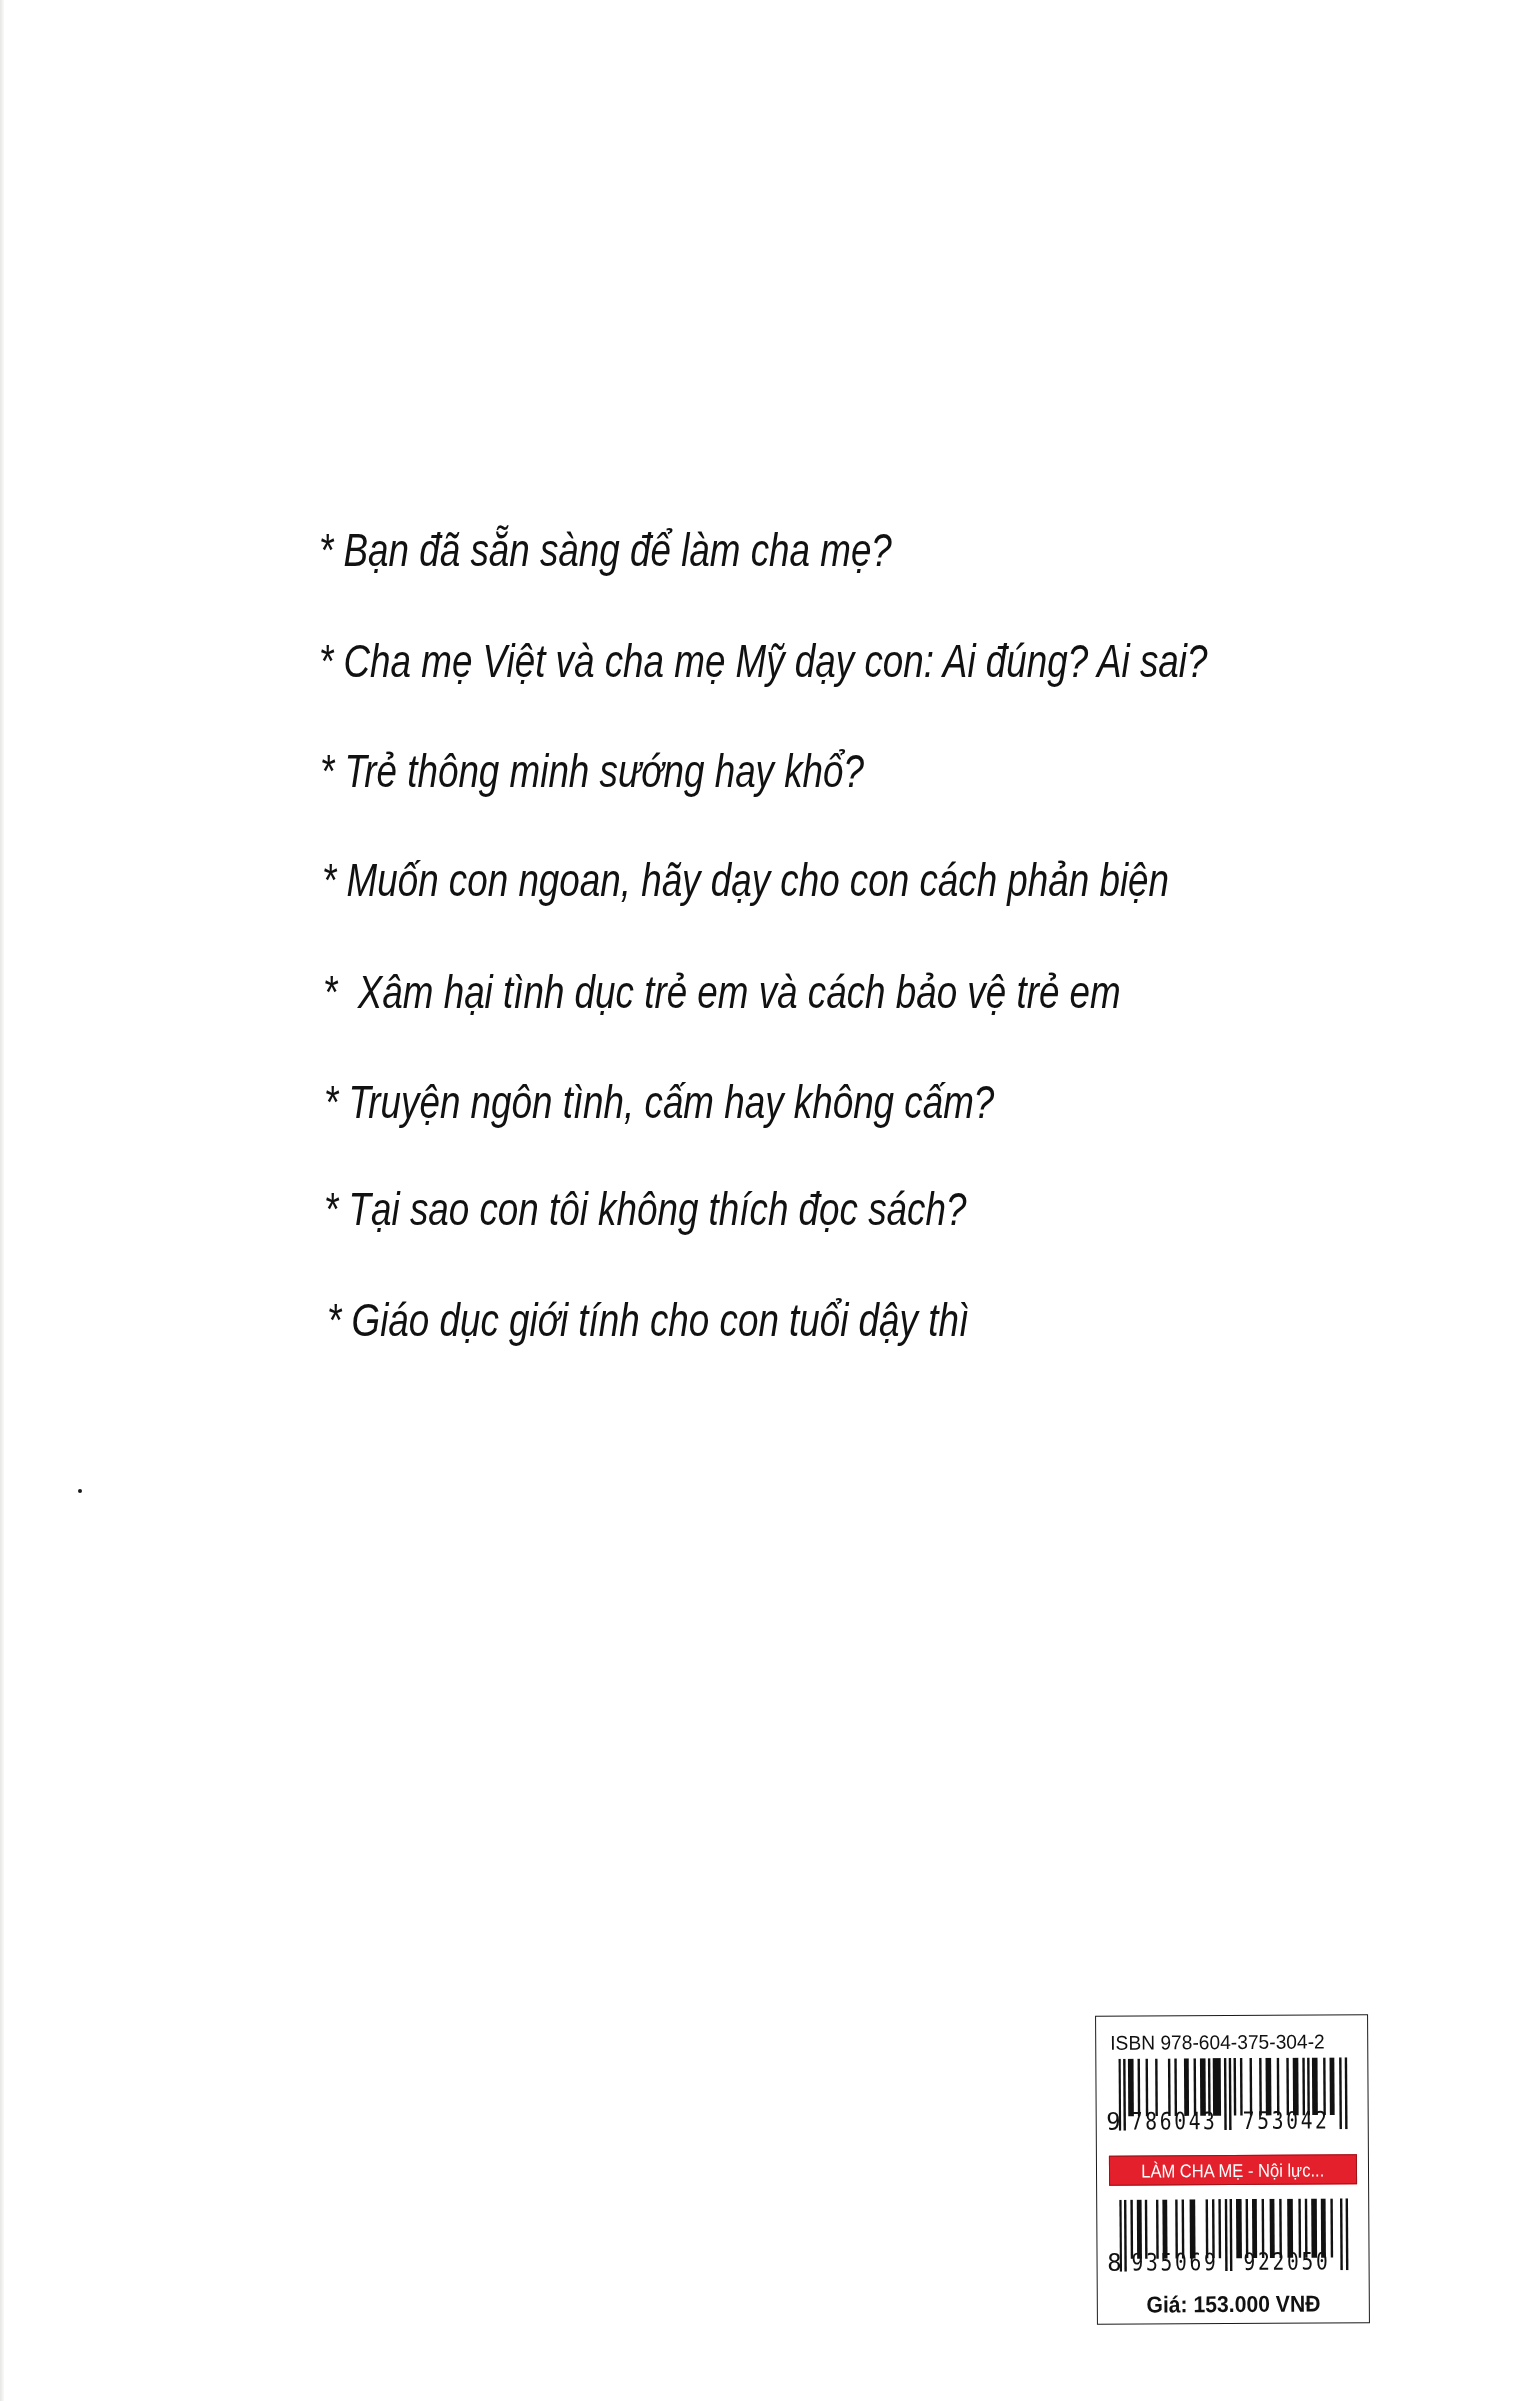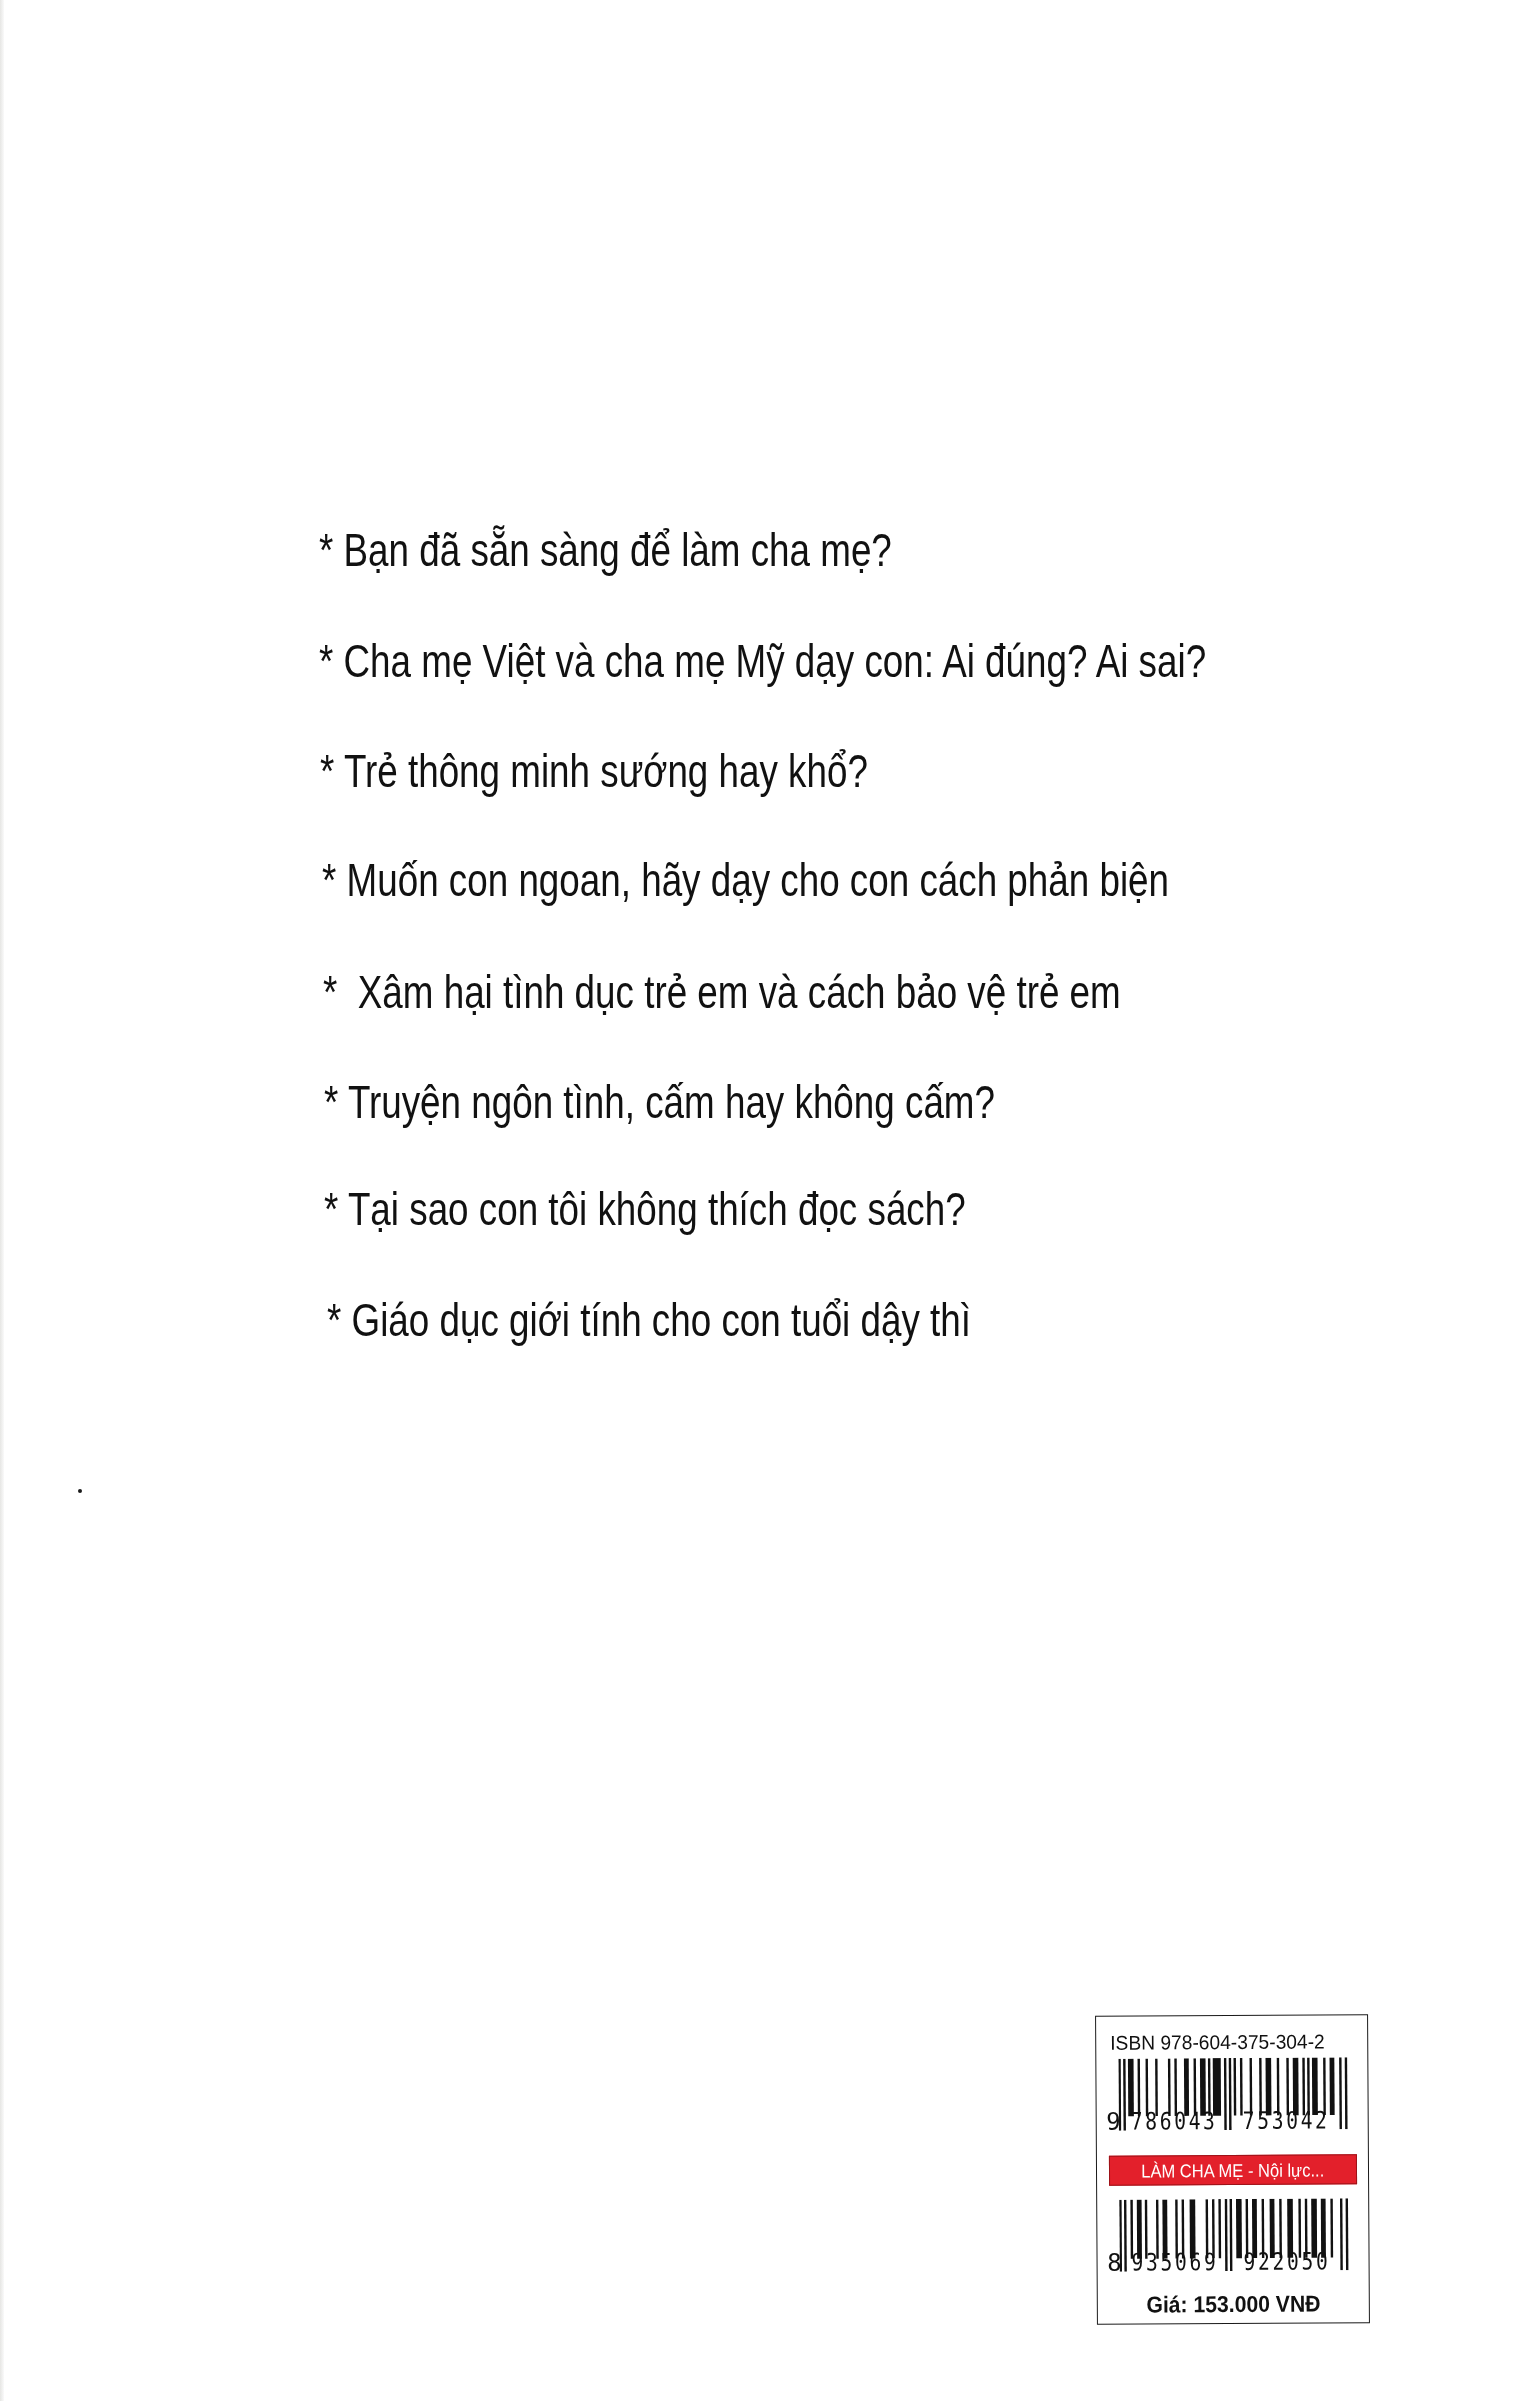--- a/index.html
+++ b/index.html
@@ -29,21 +29,21 @@
     }
     .speck {
       position: absolute;
       width: 4px; height: 4px;
       border-radius: 50%;
       background: #1a1a1a;
     }
     .bullets {
       position: absolute;
       left: 0; top: 0;
-      width: 1520px; height: 1441px;
+      width: 1520px; height: 1441px; font-style: italic;
     }
     .bullet-line {
       position: absolute;
       white-space: pre;
       font-size: 46px;
       line-height: 46px;
       height: 46px;
       color: #111111;
       transform-origin: left bottom;
       transform: scaleX(0.80);

